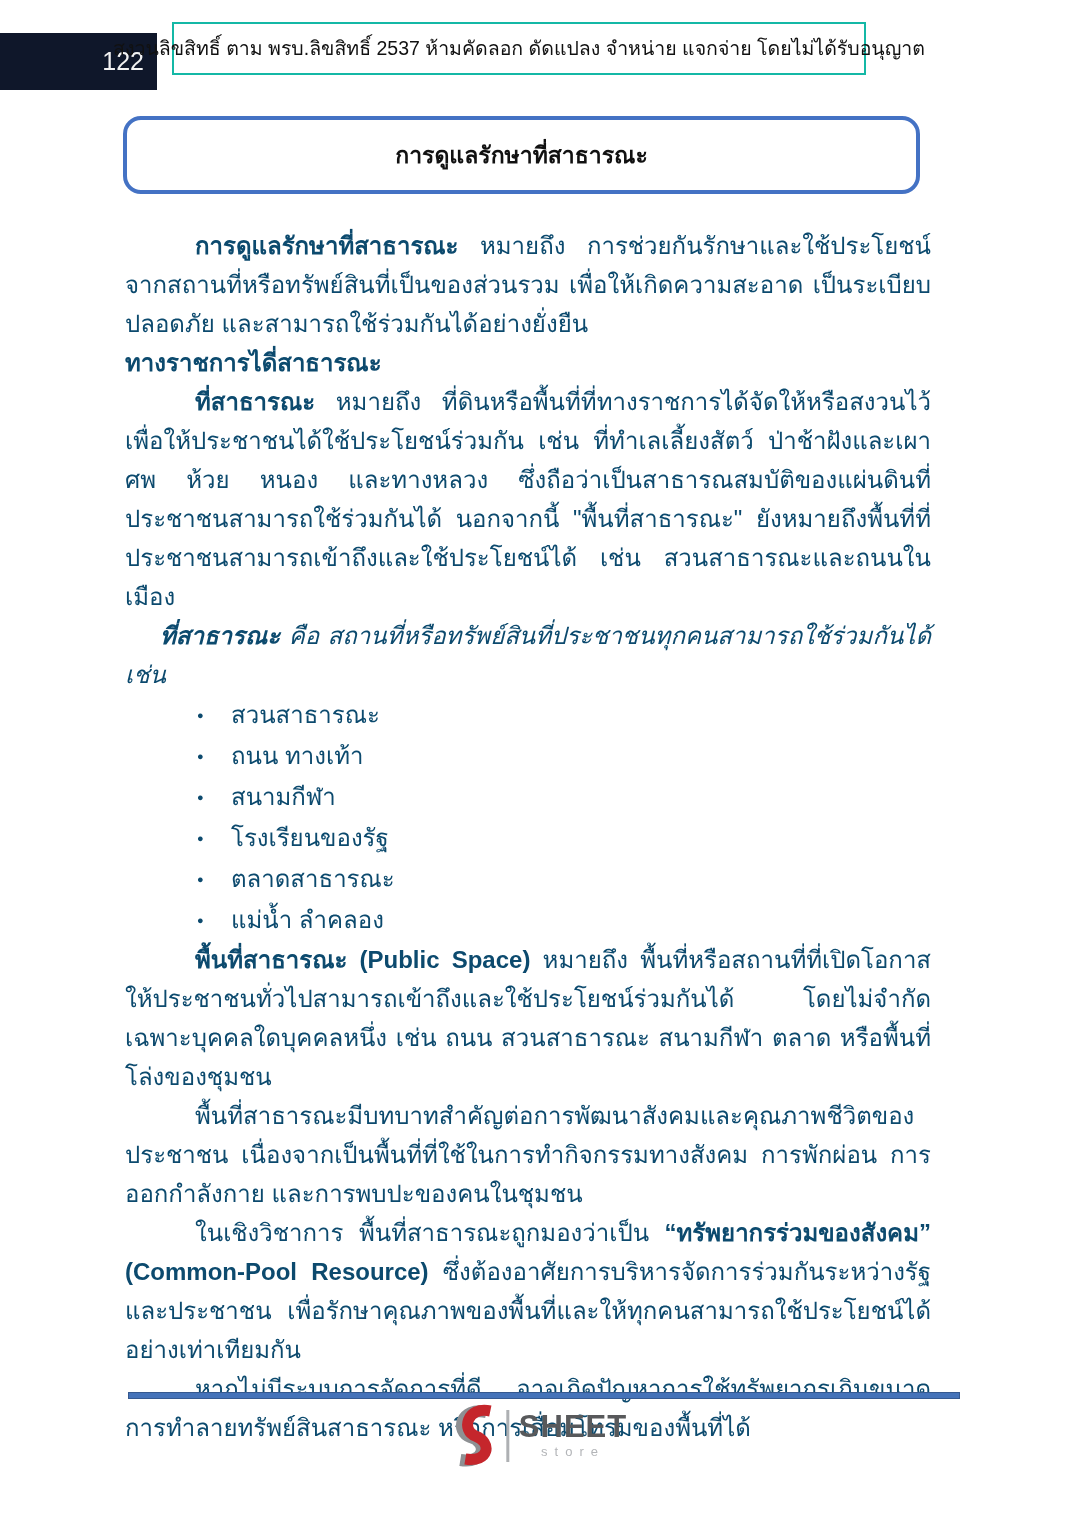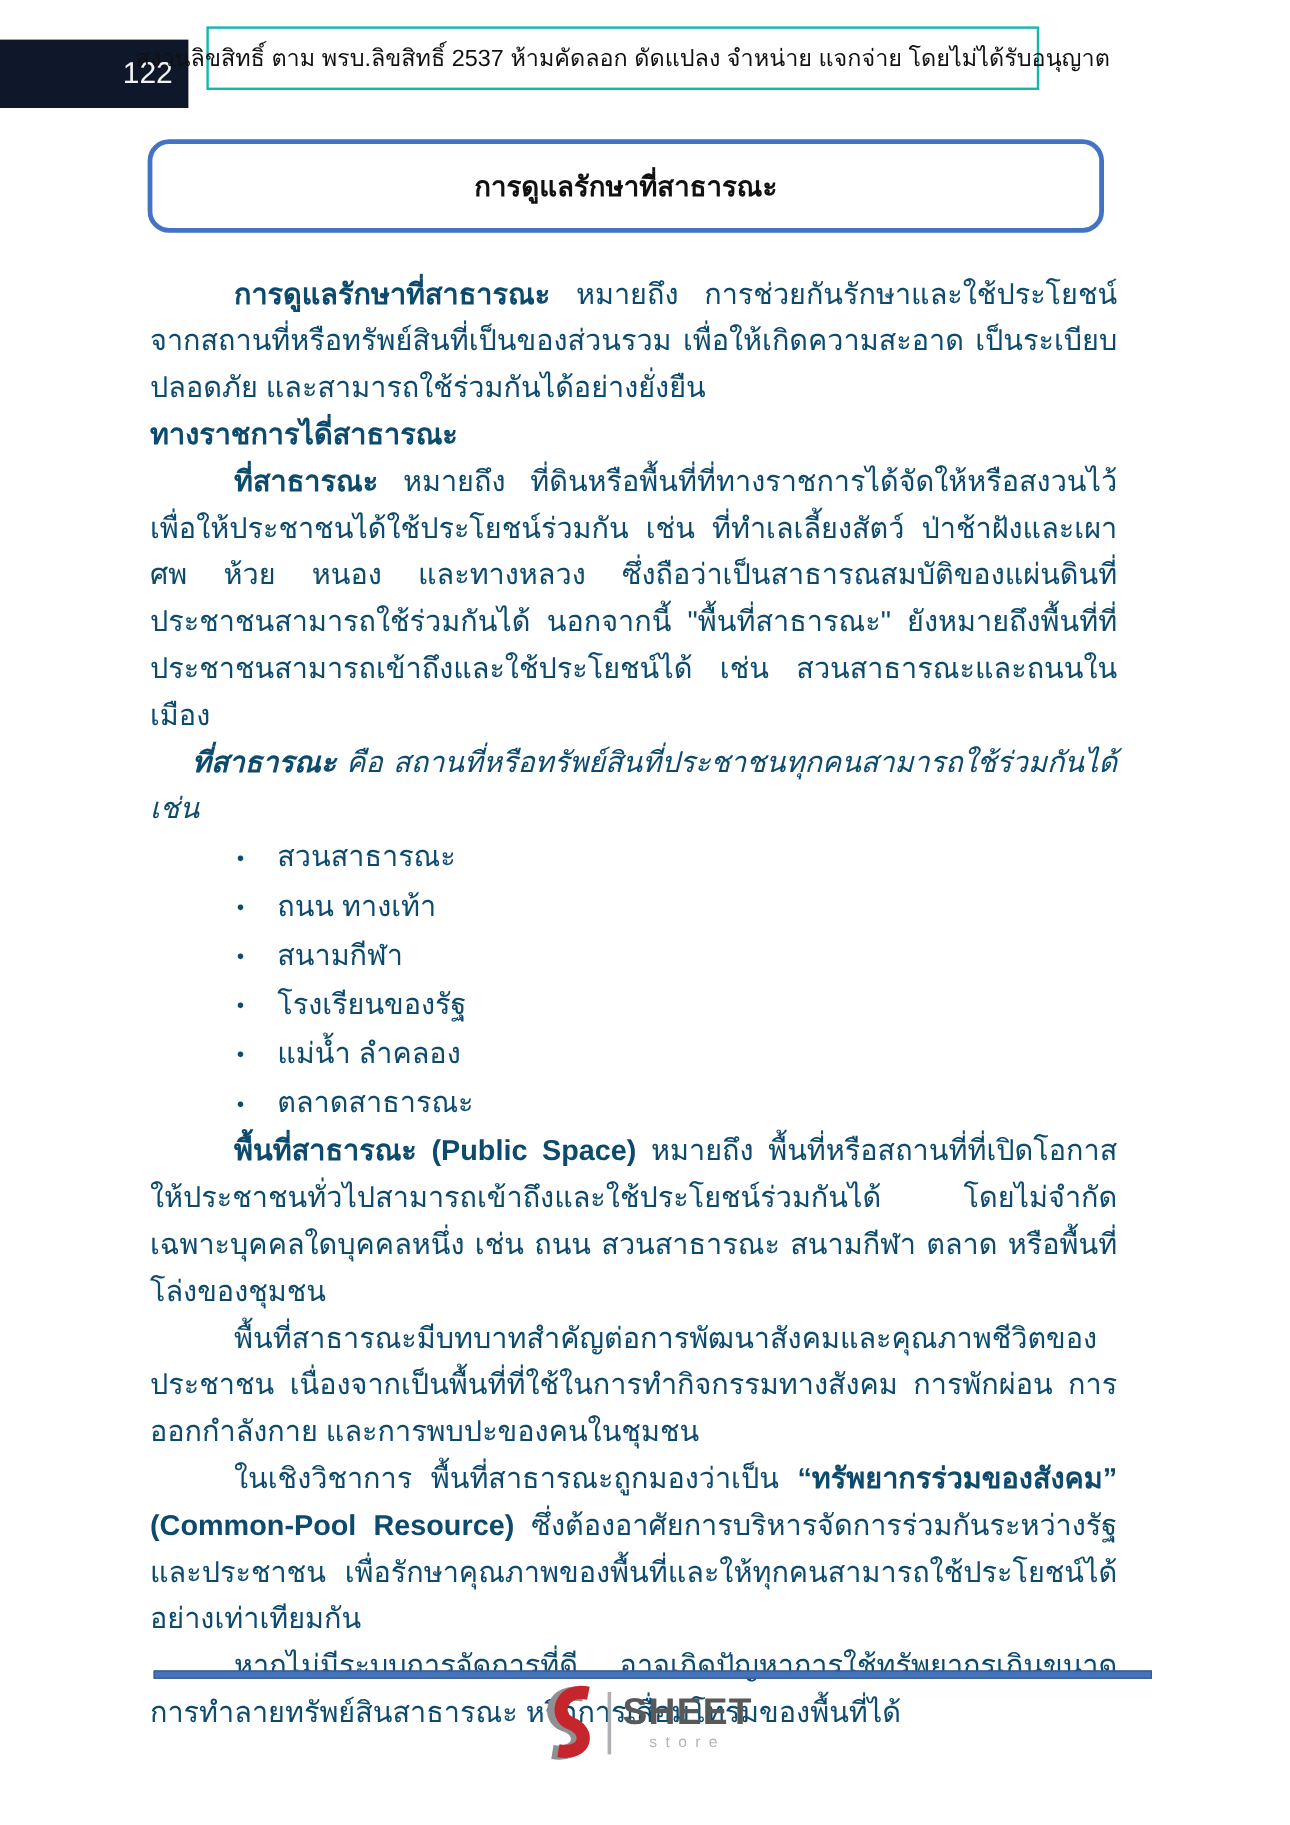--- a/index.html
+++ b/index.html
@@ -155,22 +155,22 @@
 
     <p class="para-indent"><span class="b">ที่สาธารณะ</span><span> หมายถึง ที่ดินหรือพื้นที่ที่ทางราชการได้จัดให้หรือสงวนไว้เพื่อให้ประชาชนได้ใช้ประโยชน์ร่วมกัน เช่น ที่ทำเลเลี้ยงสัตว์ ป่าช้าฝังและเผาศพ ห้วย หนอง และทางหลวง ซึ่งถือว่าเป็นสาธารณสมบัติของแผ่นดินที่ประชาชนสามารถใช้ร่วมกันได้ นอกจากนี้ "พื้นที่สาธารณะ" ยังหมายถึงพื้นที่ที่ประชาชนสามารถเข้าถึงและใช้ประโยชน์ได้ เช่น สวนสาธารณะและถนนในเมือง</span></p>
 
     <p class="para-indent-s"><span class="b">ที่สาธารณะ</span><span> คือ สถานที่หรือทรัพย์สินที่ประชาชนทุกคนสามารถใช้ร่วมกันได้ เช่น</span></p>
 
     <ul class="public-places-list">
       <li>สวนสาธารณะ</li>
       <li>ถนน ทางเท้า</li>
       <li>สนามกีฬา</li>
       <li>โรงเรียนของรัฐ</li>
+      <li>ตลาดสาธารณะ</li>
       <li>แม่น้ำ ลำคลอง</li>
-      <li>ตลาดสาธารณะ</li>
     </ul>
 
     <p class="para-indent"><span class="b">พื้นที่สาธารณะ (Public Space)</span><span> หมายถึง พื้นที่หรือสถานที่ที่เปิดโอกาสให้ประชาชนทั่วไปสามารถเข้าถึงและใช้ประโยชน์ร่วมกันได้ โดยไม่จำกัดเฉพาะบุคคลใดบุคคลหนึ่ง เช่น ถนน สวนสาธารณะ สนามกีฬา ตลาด หรือพื้นที่โล่งของชุมชน</span></p>
 
     <p class="para-indent">พื้นที่สาธารณะมีบทบาทสำคัญต่อการพัฒนาสังคมและคุณภาพชีวิตของประชาชน เนื่องจากเป็นพื้นที่ที่ใช้ในการทำกิจกรรมทางสังคม การพักผ่อน การออกกำลังกาย และการพบปะของคนในชุมชน</p>
 
     <p class="para-indent"><span>ในเชิงวิชาการ พื้นที่สาธารณะถูกมองว่าเป็น </span><span class="b">“ทรัพยากรร่วมของสังคม” (Common-Pool Resource)</span><span> ซึ่งต้องอาศัยการบริหารจัดการร่วมกันระหว่างรัฐและประชาชน เพื่อรักษาคุณภาพของพื้นที่และให้ทุกคนสามารถใช้ประโยชน์ได้อย่างเท่าเทียมกัน</span></p>
 
     <p class="para-indent">หากไม่มีระบบการจัดการที่ดี อาจเกิดปัญหาการใช้ทรัพยากรเกินขนาด การทำลายทรัพย์สินสาธารณะ หรือการเสื่อมโทรมของพื้นที่ได้</p>
 

